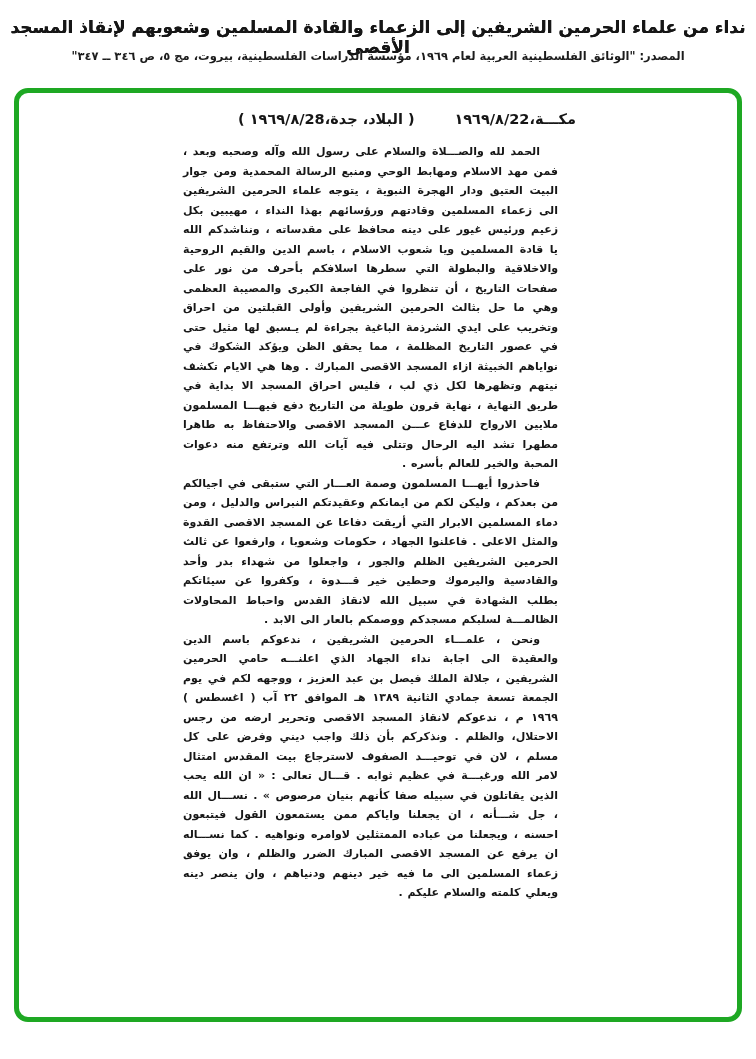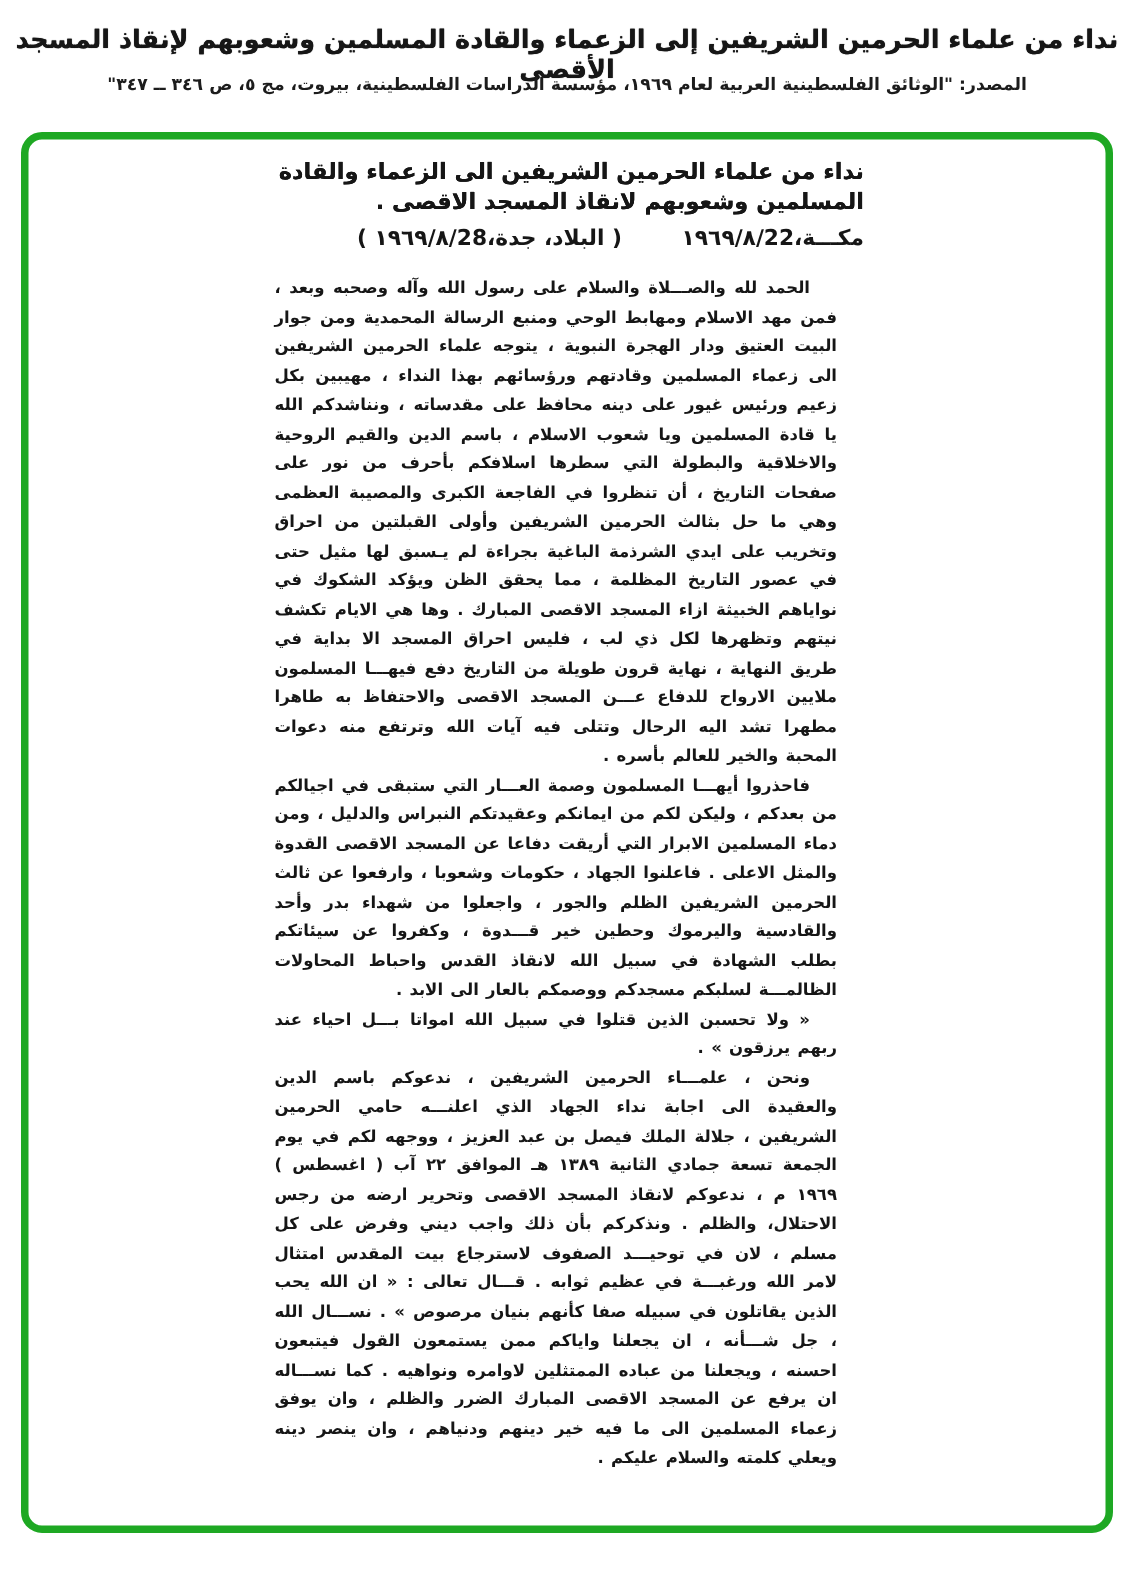--- a/index.html
+++ b/index.html
@@ -104,30 +104,25 @@
 <body>
 
 <div class="page-header-title">نداء من علماء الحرمين الشريفين إلى الزعماء والقادة المسلمين وشعوبهم لإنقاذ المسجد الأقصى</div>
 
 <div class="source-line">المصدر: "الوثائق الفلسطينية العربية لعام ١٩٦٩، مؤسسة الدراسات الفلسطينية، بيروت، مج ٥، ص ٣٤٦ ــ ٣٤٧"</div>
 
 <div class="green-frame"></div>
 
 <div class="doc-column">
 
-  <div class="doc-title">
-    <div>نداء من علماء الحرمين الشريفين الى الزعماء والقادة</div>
-    <div>المسلمين وشعوبهم لانقاذ المسجد الاقصى .</div>
-  </div>
 
   <div class="dateline">
     <span class="place-date">مكـــة،١٩٦٩/٨/22</span>
     <span class="newspaper-ref">( البلاد، جدة،١٩٦٩/٨/28 )</span>
   </div>
 
   <div class="doc-body">
     <p class="indent">الحمد لله والصـــلاة والسلام على رسول الله وآله وصحبه وبعد ، فمن مهد الاسلام ومهابط الوحي ومنبع الرسالة المحمدية ومن جوار البيت العتيق ودار الهجرة النبوية ، يتوجه علماء الحرمين الشريفين الى زعماء المسلمين وقادتهم ورؤسائهم بهذا النداء ، مهيبين بكل زعيم ورئيس غيور على دينه محافظ على مقدساته ، ونناشدكم الله يا قادة المسلمين ويا شعوب الاسلام ، باسم الدين والقيم الروحية والاخلاقية والبطولة التي سطرها اسلافكم بأحرف من نور على صفحات التاريخ ، أن تنظروا في الفاجعة الكبرى والمصيبة العظمى وهي ما حل بثالث الحرمين الشريفين وأولى القبلتين من احراق وتخريب على ايدي الشرذمة الباغية بجراءة لم يـسبق لها مثيل حتى في عصور التاريخ المظلمة ، مما يحقق الظن ويؤكد الشكوك في نواياهم الخبيثة ازاء المسجد الاقصى المبارك . وها هي الايام تكشف نيتهم وتظهرها لكل ذي لب ، فليس احراق المسجد الا بداية في طريق النهاية ، نهاية قرون طويلة من التاريخ دفع فيهـــا المسلمون ملايين الارواح للدفاع عـــن المسجد الاقصى والاحتفاظ به طاهرا مطهرا تشد اليه الرحال وتتلى فيه آيات الله وترتفع منه دعوات المحبة والخير للعالم بأسره .</p>
     <p class="indent">فاحذروا أيهـــا المسلمون وصمة العـــار التي ستبقى في اجيالكم من بعدكم ، وليكن لكم من ايمانكم وعقيدتكم النبراس والدليل ، ومن دماء المسلمين الابرار التي أريقت دفاعا عن المسجد الاقصى القدوة والمثل الاعلى . فاعلنوا الجهاد ، حكومات وشعوبا ، وارفعوا عن ثالث الحرمين الشريفين الظلم والجور ، واجعلوا من شهداء بدر وأحد والقادسية واليرموك وحطين خير قـــدوة ، وكفروا عن سيئاتكم بطلب الشهادة في سبيل الله لانقاذ القدس واحباط المحاولات الظالمـــة لسلبكم مسجدكم ووصمكم بالعار الى الابد .</p>
-    <p class="indent">« ولا تحسبن الذين قتلوا في سبيل الله امواتا بـــل احياء عند ربهم يرزقون » .</p>
     <p class="indent">ونحن ، علمـــاء الحرمين الشريفين ، ندعوكم باسم الدين والعقيدة الى اجابة نداء الجهاد الذي اعلنـــه حامي الحرمين الشريفين ، جلالة الملك فيصل بن عبد العزيز ، ووجهه لكم في يوم الجمعة تسعة جمادي الثانية ١٣٨٩ هـ الموافق ٢٢ آب ( اغسطس ) ١٩٦٩ م ، ندعوكم لانقاذ المسجد الاقصى وتحرير ارضه من رجس الاحتلال، والظلم . ونذكركم بأن ذلك واجب ديني وفرض على كل مسلم ، لان في توحيـــد الصفوف لاسترجاع بيت المقدس امتثال لامر الله ورغبـــة في عظيم ثوابه . قـــال تعالى : « ان الله يحب الذين يقاتلون في سبيله صفا كأنهم بنيان مرصوص » . نســـال الله ، جل شـــأنه ، ان يجعلنا واياكم ممن يستمعون القول فيتبعون احسنه ، ويجعلنا من عباده الممتثلين لاوامره ونواهيه . كما نســـاله ان يرفع عن المسجد الاقصى المبارك الضرر والظلم ، وان يوفق زعماء المسلمين الى ما فيه خير دينهم ودنياهم ، وان ينصر دينه ويعلي كلمته والسلام عليكم .</p>
   </div>
 
 </div>
 
 </body></html>

